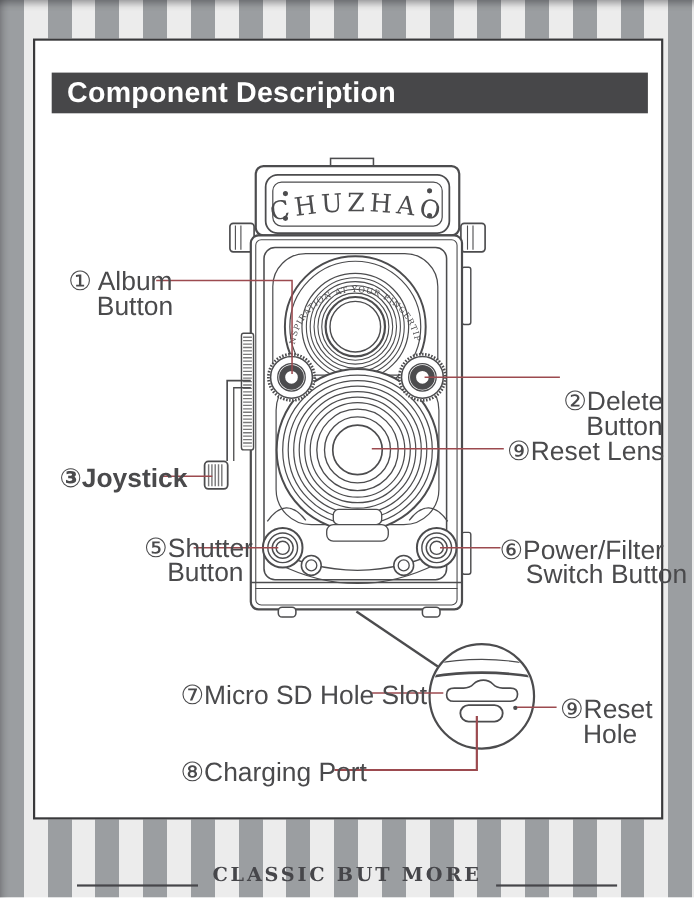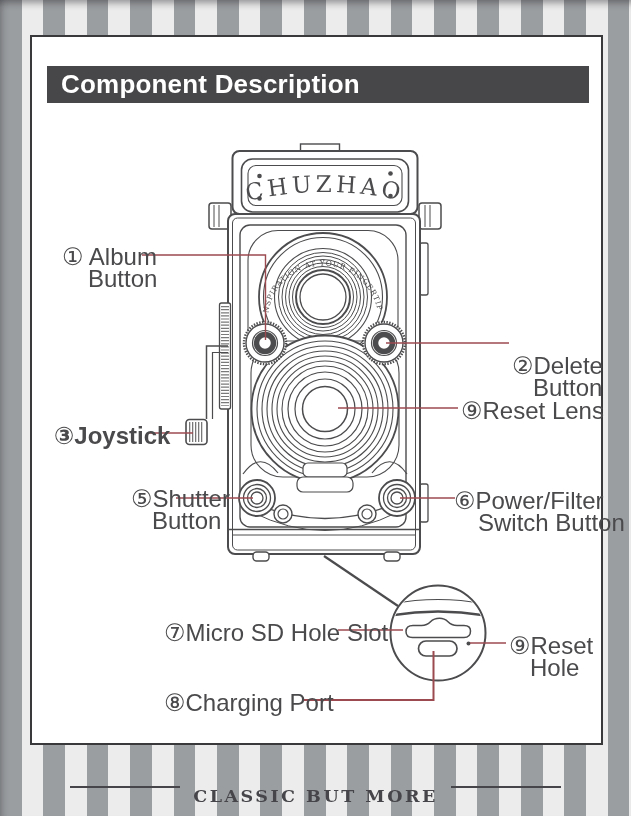--- a/index.html
+++ b/index.html
@@ -25,21 +25,21 @@
   }
   svg.illustration{position:absolute;left:0;top:0;z-index:3;}
   .ln{fill:none;stroke:var(--outline);}
   .lnf{fill:#ffffff;stroke:var(--outline);}
   .red{fill:none;stroke:var(--callout-red);}
   .darkfill{fill:var(--outline);stroke:none;}
   .svgtext{fill:var(--outline);font-family:"DejaVu Serif","Liberation Serif",serif;}
   .label{position:absolute;z-index:5;font-size:24px;line-height:22px;color:var(--label-text);}
   .label span{display:block;white-space:nowrap;}
   .footer{
-    position:absolute;left:0;top:786px;width:631px;display:flex;align-items:flex-start;justify-content:center;
+    position:absolute;left:0;top:786px;width:631px;display:flex;align-items:flex-end;justify-content:center;
     gap:13px;z-index:4;
   }
   .fline{display:block;width:110px;height:2px;background:var(--footer-text);}
   .ftext{
     font-family:"DejaVu Serif","Liberation Serif",serif;font-weight:bold;font-size:17.5px;
     letter-spacing:2.5px;color:var(--footer-text);white-space:nowrap;
   }
 </style>
 </head>
 <body>

